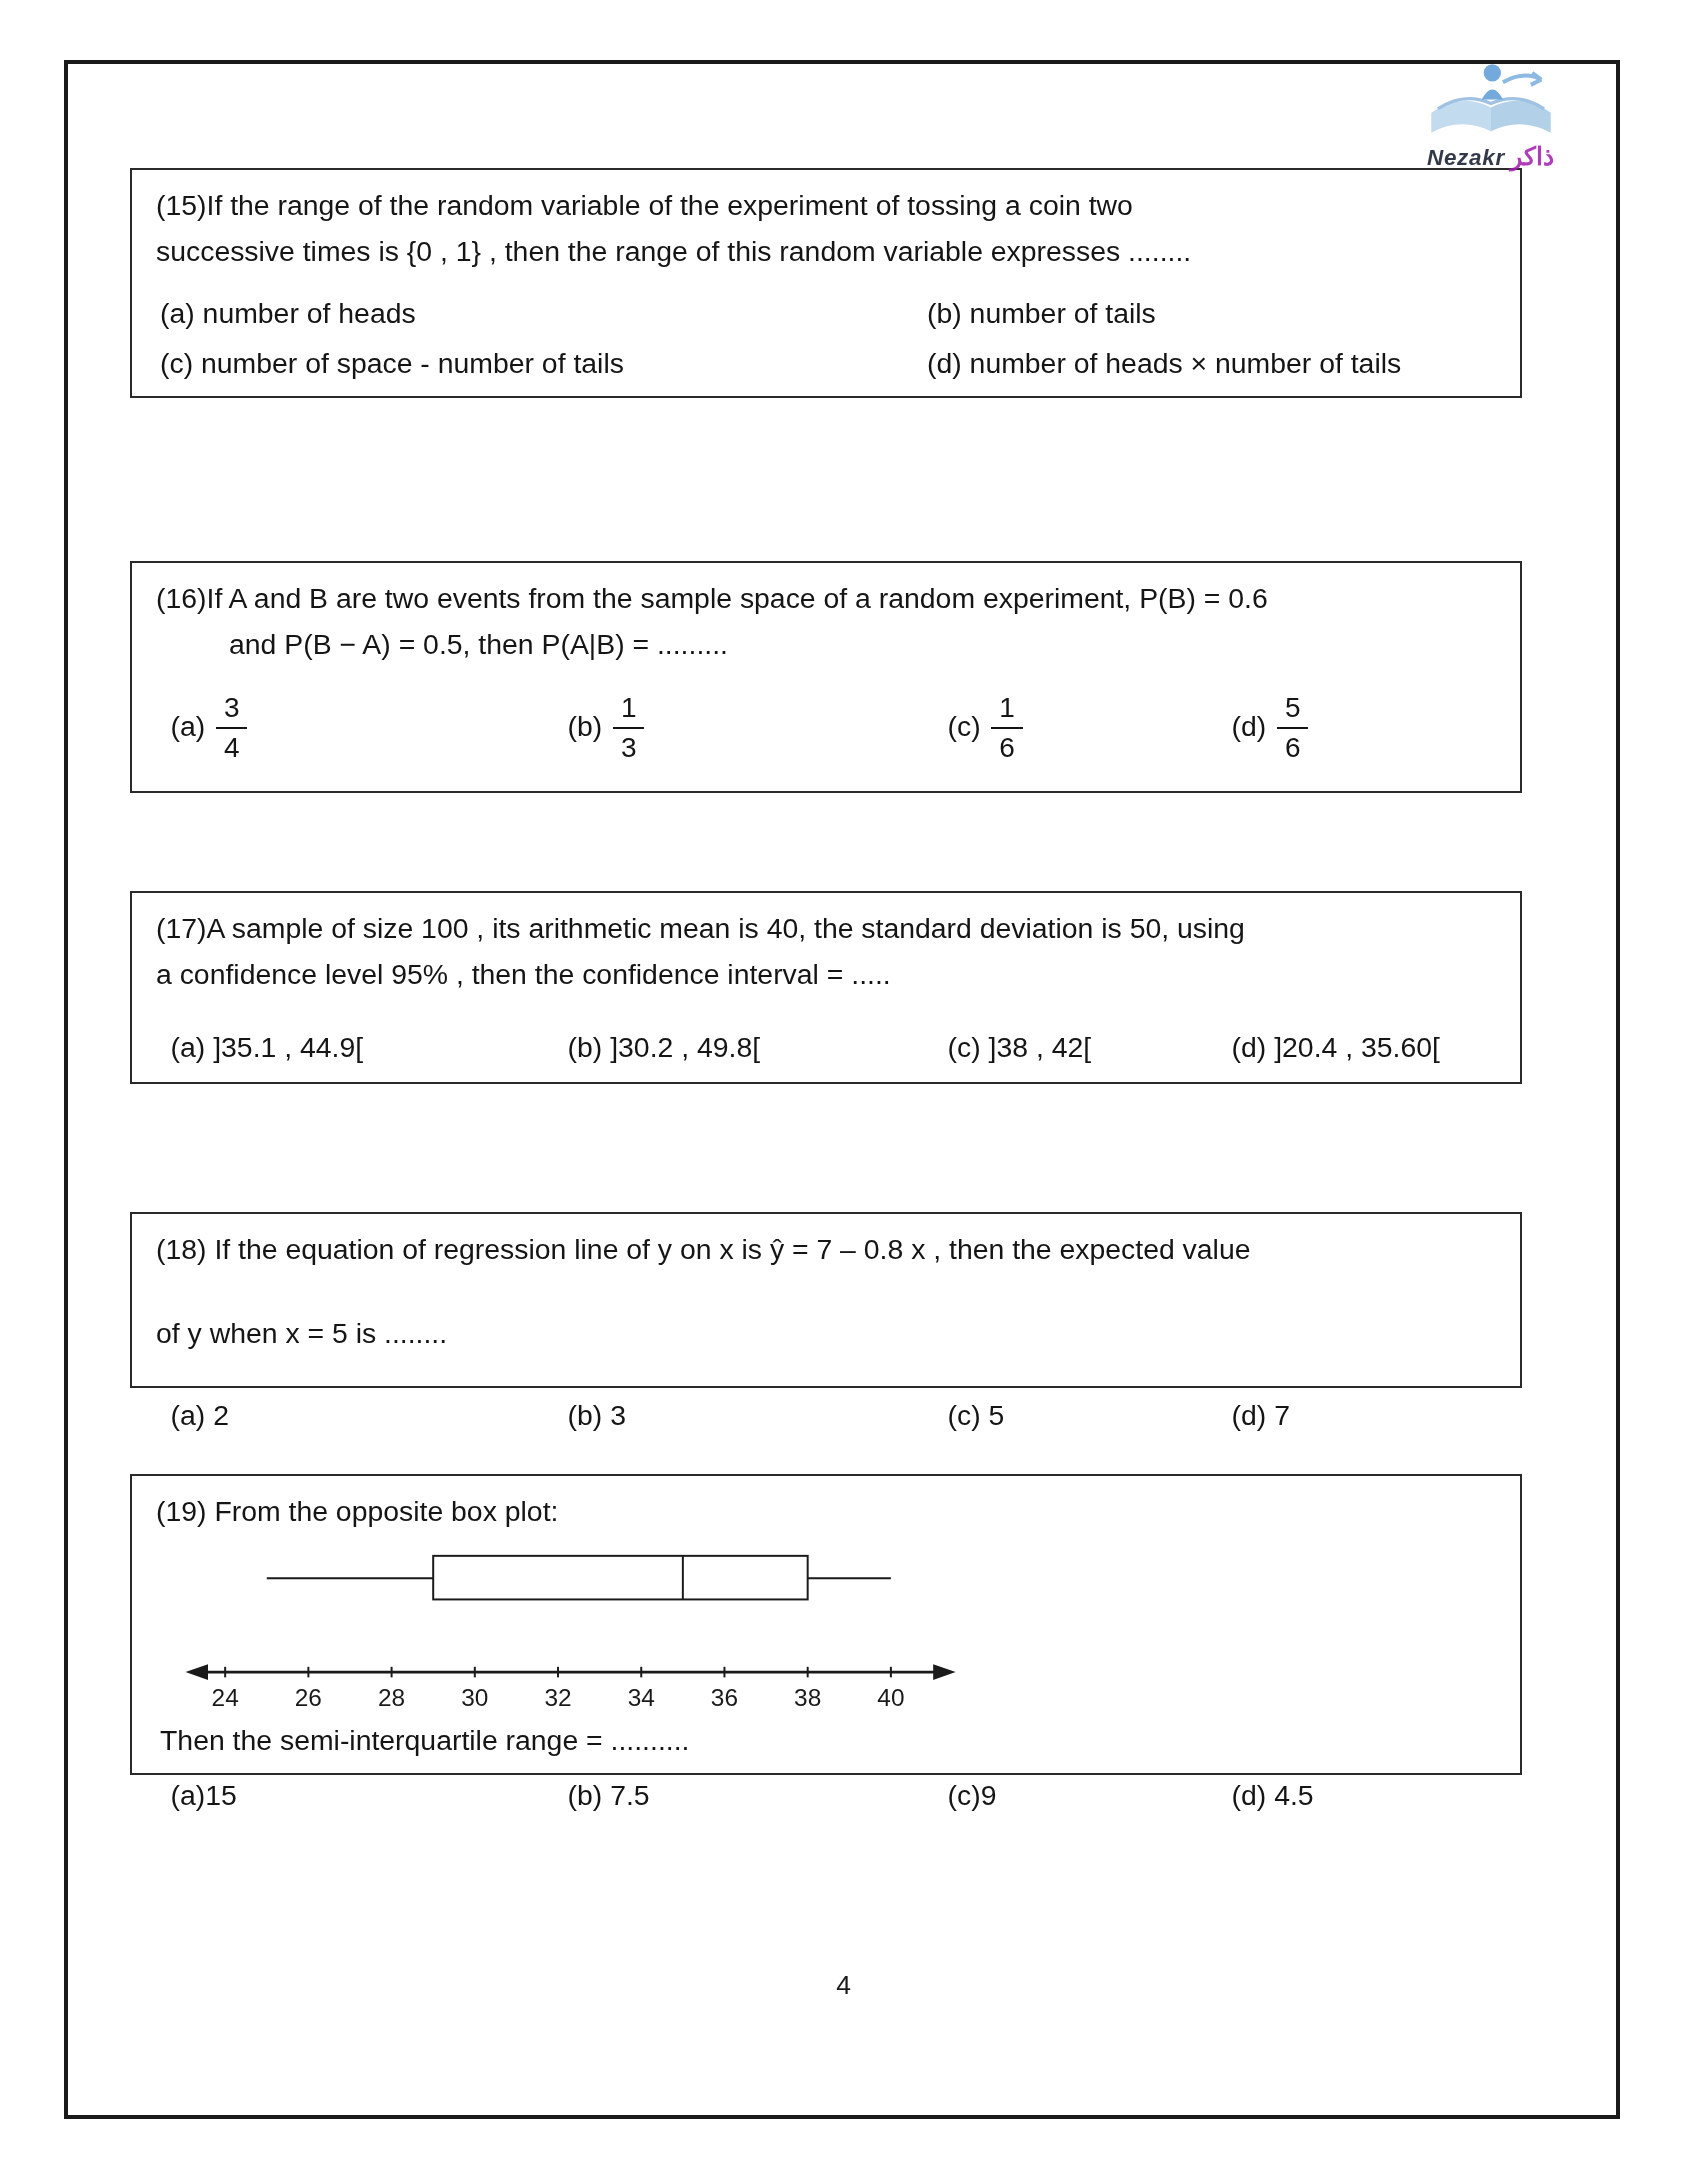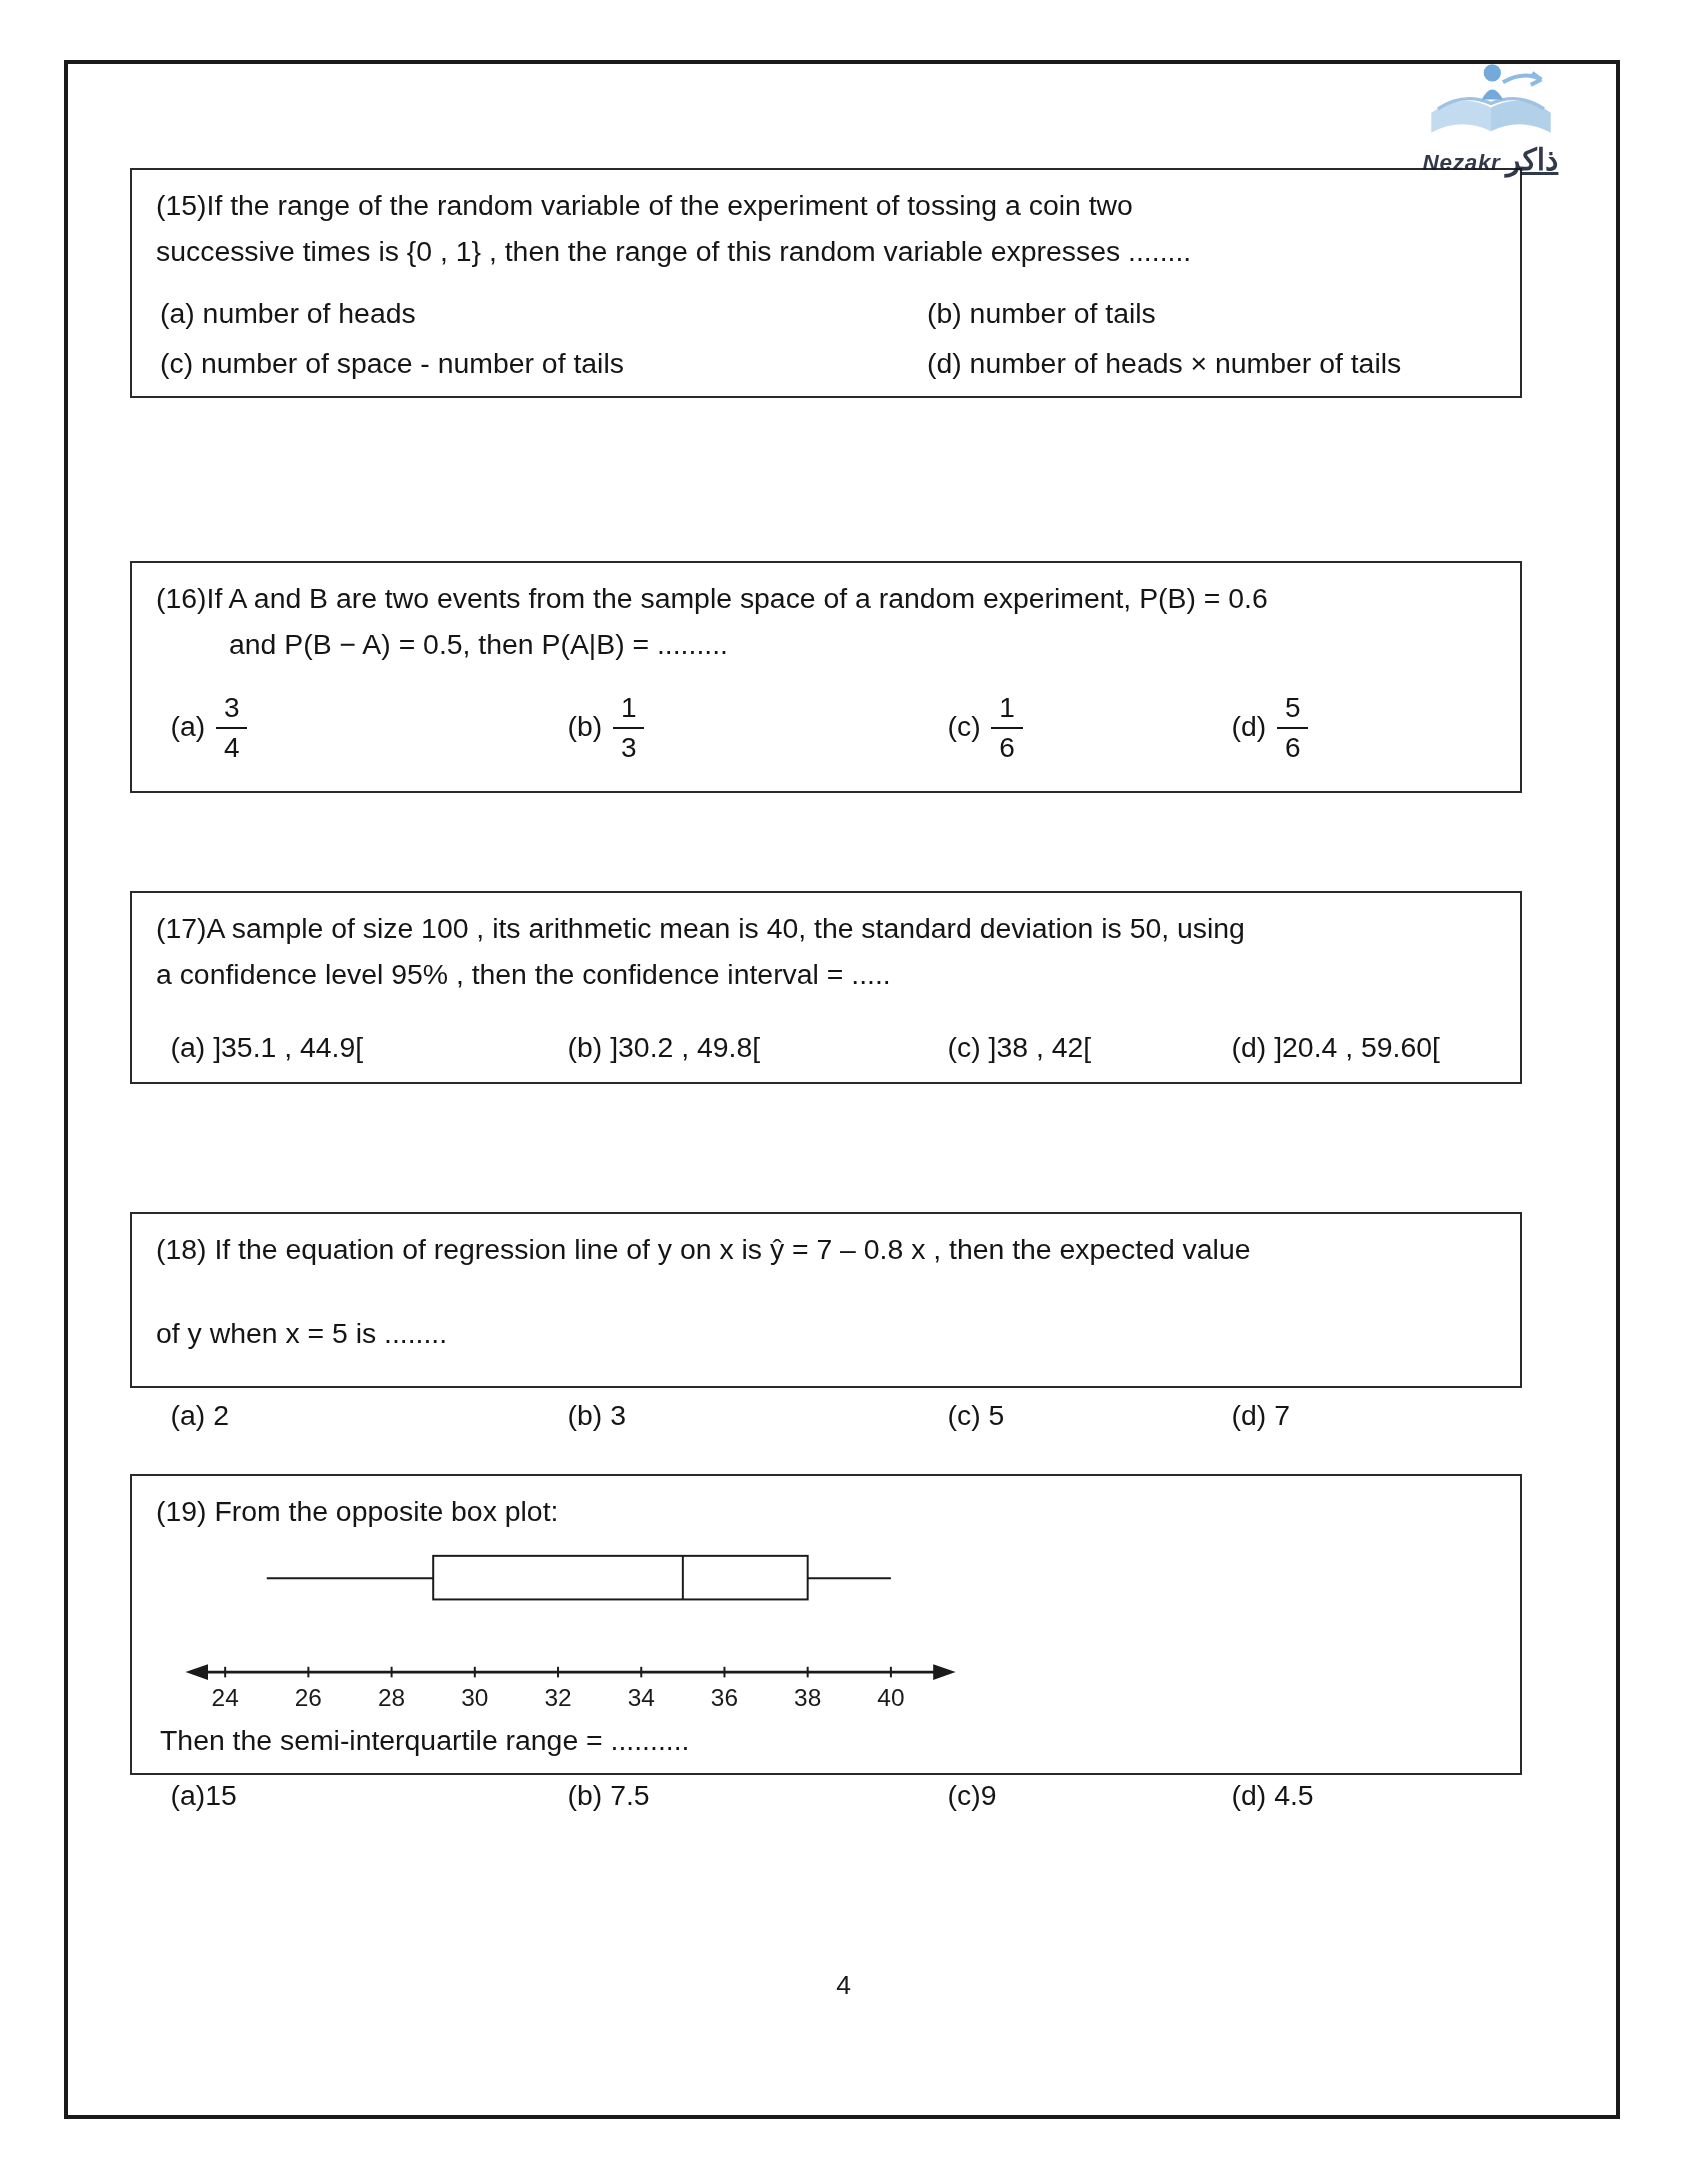--- a/index.html
+++ b/index.html
@@ -46,21 +46,21 @@
   .page-number{
     position:absolute;left:0;right:0;top:1970px;text-align:center;font-size:26.5px;color:#1a1a1a;
   }
 
   .logo{
     position:absolute;left:1408px;top:53px;width:165px;z-index:5;text-align:center;opacity:.85;
   }
   .logo-book{display:block;margin:0 auto;}
   .logo-text{white-space:nowrap;margin-top:-4px;}
   .logo-latin{font-size:22.5px;font-weight:bold;font-style:italic;color:#0f172a;letter-spacing:0.7px;}
-  .logo-arabic{font-size:30px;font-weight:bold;color:#0f172a;margin-left:5.3px;text-decoration:underline;}
+  .logo-arabic{font-size:25px;font-weight:bold;color:#a21caf;margin-left:5.3px;}
 </style>
 </head>
 <body>
 
 <div class="page-border"></div>
 
 <div class="logo">
   <svg class="logo-book" width="146" height="93" viewBox="0 0 220 140">
     <path d="M20 90 Q65 58 110 82 L110 118 Q65 96 20 120 Z" fill="#b9d5ec"></path>
     <path d="M200 90 Q155 58 110 82 L110 118 Q155 96 200 120 Z" fill="#a6c8e6"></path>
@@ -120,21 +120,21 @@
   </div>
 </div>
 
 <div class="qbox" id="q17">
   <div class="prompt-line">(17)A sample of size 100 , its arithmetic mean is 40, the standard deviation is 50, using</div>
   <div class="prompt-line">a confidence level 95% , then the confidence interval = .....</div>
   <div class="opts4">
     <div class="opt">(a) ]35.1 , 44.9[</div>
     <div class="opt">(b) ]30.2 , 49.8[</div>
     <div class="opt">(c) ]38 , 42[</div>
-    <div class="opt">(d) ]20.4 , 59.60[</div>
+    <div class="opt">(d) ]20.4 , 35.60[</div>
   </div>
 </div>
 
 <div class="qbox" id="q18">
   <div class="prompt-line">(18) If the equation of regression line of y on x is ŷ  = 7 – 0.8 x , then the expected value</div>
   <div class="prompt-line">of y when x = 5 is ........</div>
   <div class="opts4">
     <div class="opt">(a) 2</div>
     <div class="opt">(b) 3</div>
     <div class="opt">(c) 5</div>

